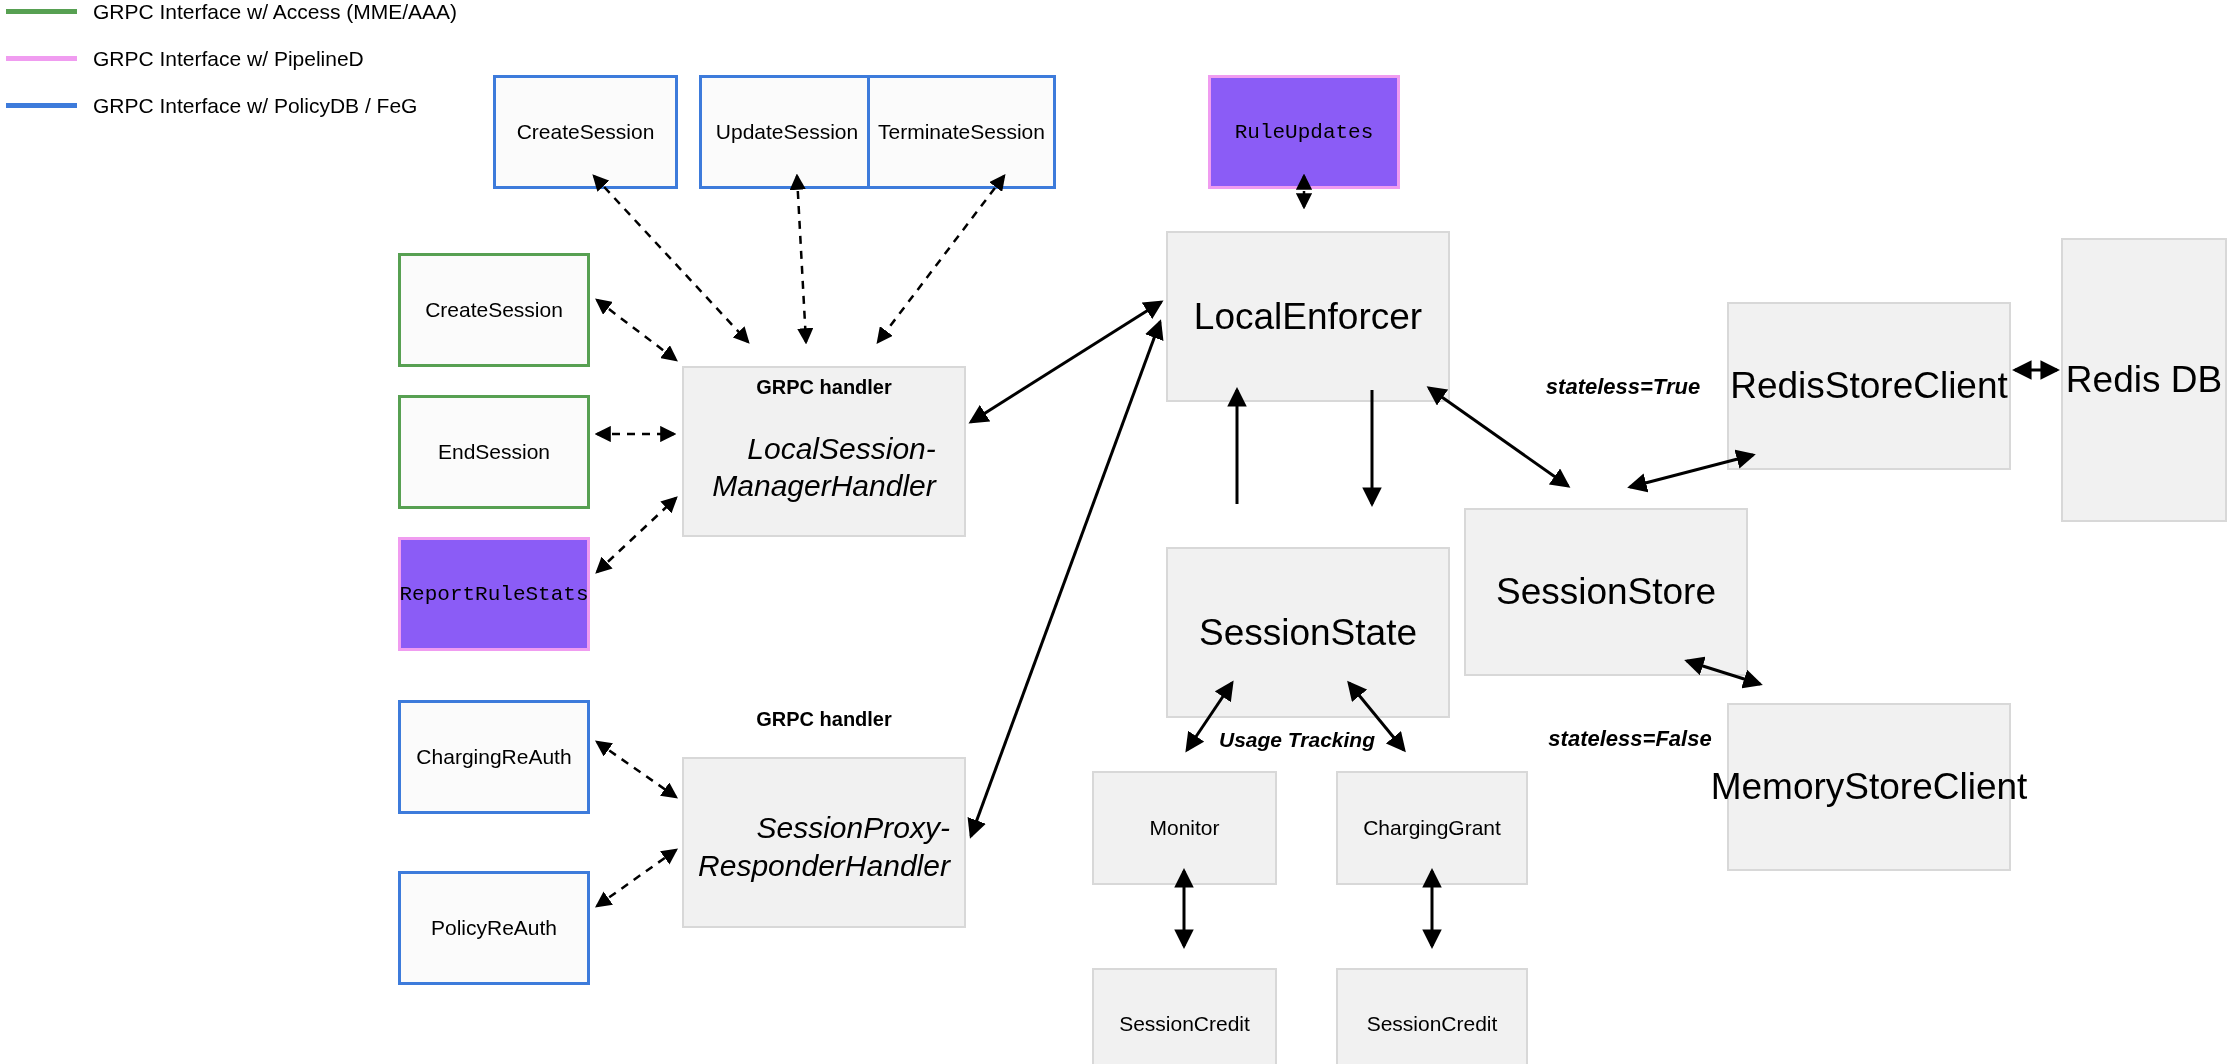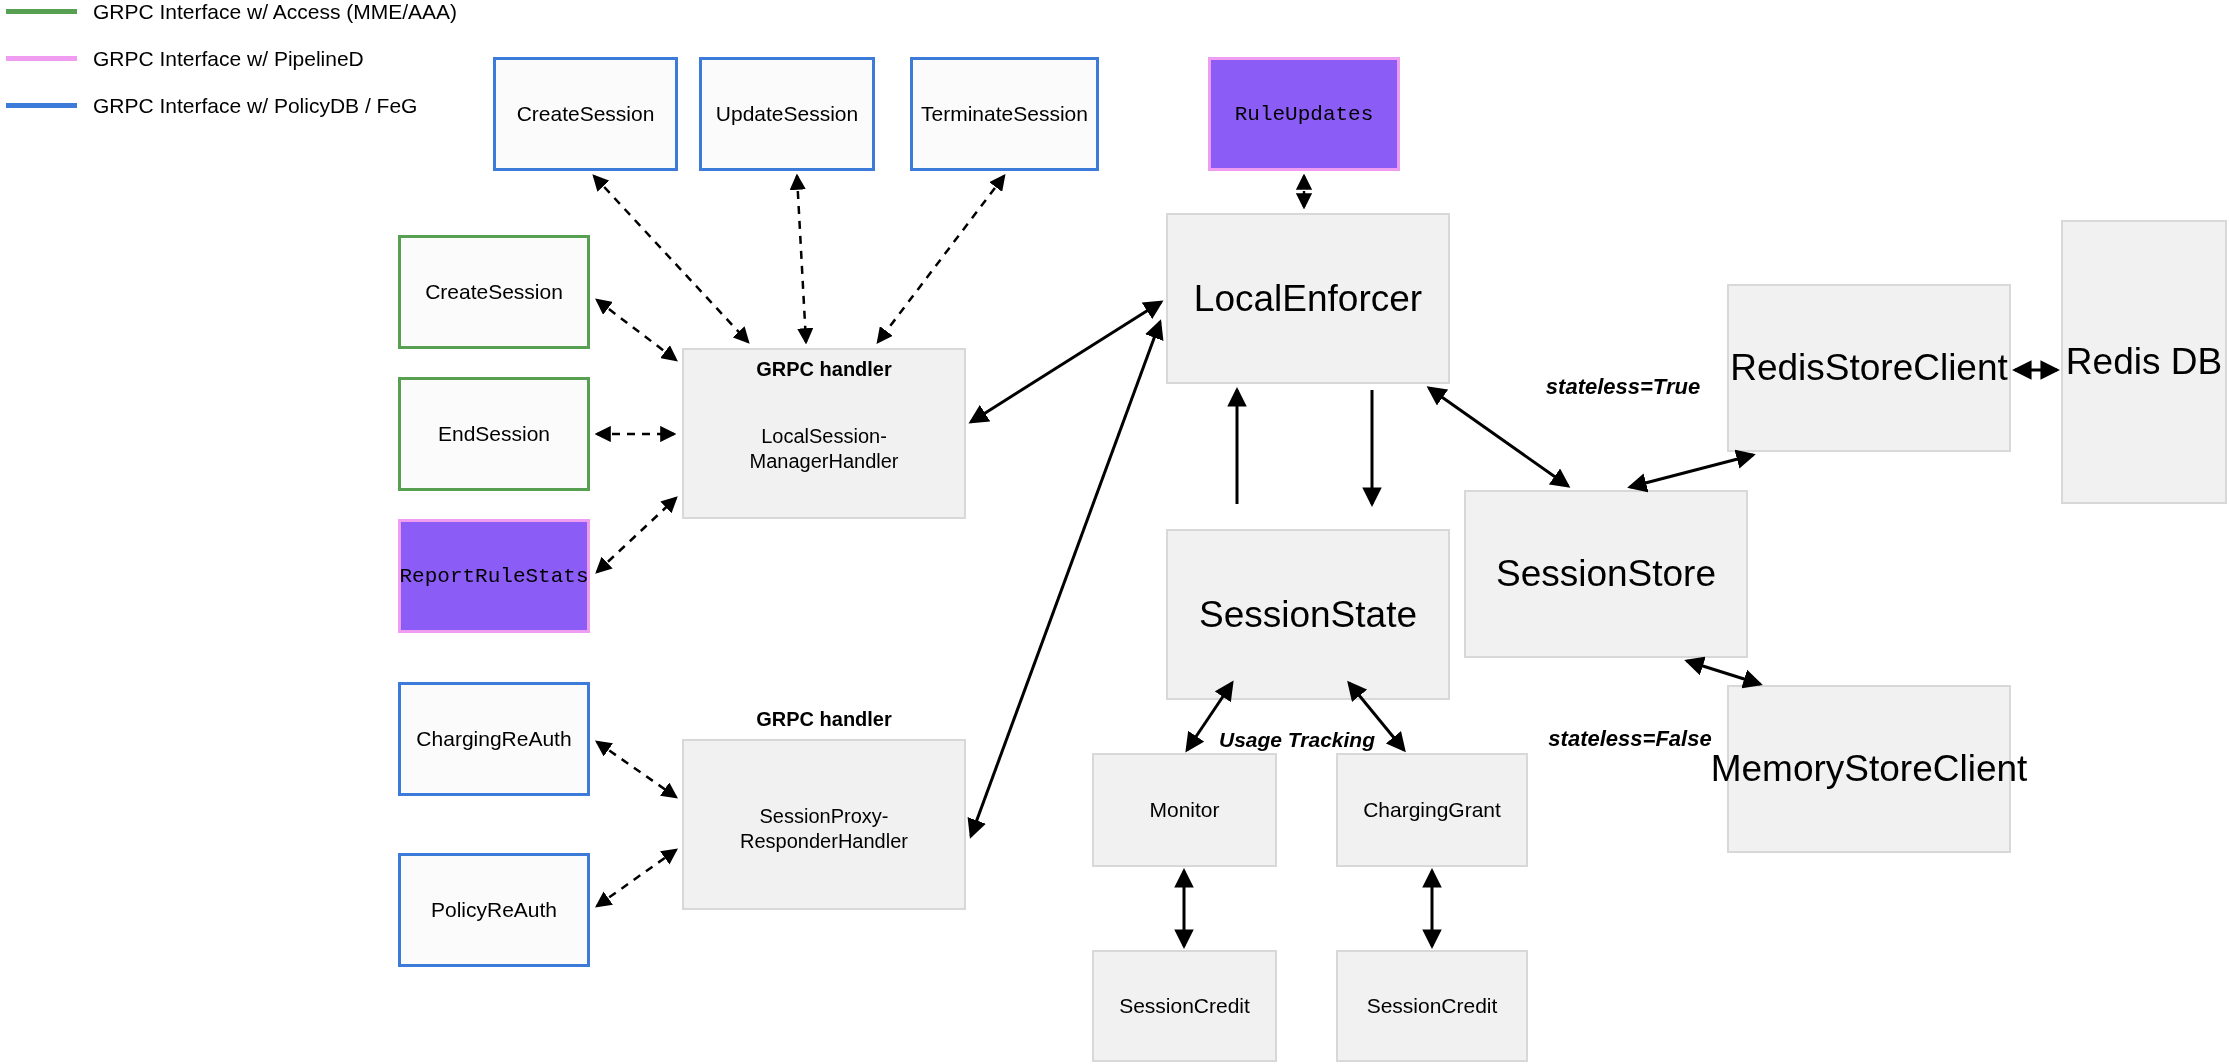--- a/index.html
+++ b/index.html
@@ -3,30 +3,30 @@
 <meta charset="utf-8">
 <style>
   * { margin:0; padding:0; box-sizing:border-box; }
   html,body { background:#ffffff; }
   body { font-family:"Liberation Sans","DejaVu Sans",sans-serif; color:#000; }
   .canvas { position:relative; width:2229px; height:1064px; background:#fff; overflow:hidden; }
 
   
   .node { position:absolute; display:flex; align-items:center; justify-content:center;
           text-align:center; background:#f1f1f1; border:2px solid #d8d8d8;
-          font-size:21px; color:#000; }
+          font-size:21px; color:#000;margin-top:18px; }
   .node.big { font-size:37px; }
   .edge-blue  { border:3px solid #3d7bdb; background:#fbfbfb; }
   .edge-green { border:3px solid #57a052; background:#fbfbfb; }
   .edge-pink  { border:3px solid #f09cf0; background:#8b5cf6;font-family:Liberation Mono, monospace; }
 
   .handler { flex-direction:column; justify-content:flex-start; padding-top:8px; }
   .node-subtitle { font-size:20px; font-weight:600; }
-  .node-main { flex:1; display:flex; align-items:center; text-align:center;
-               font-size:20px; line-height:1.25; }
+  .node-main { flex:1; display:flex; align-items:center; text-align:right;
+               font-size:30px; line-height:1.25;font-style:italic; }
 
   .float-label { position:absolute; font-size:20px; font-weight:600; text-align:center; }
   .ann { position:absolute; font-size:22px; font-weight:700; text-align:center; white-space:nowrap;font-style:italic; }
 
   
   .legend { position:absolute; left:6px; top:-12px; }
   .legend-row { display:flex; align-items:center; height:47px; }
   .legend-swatch { width:71px; height:5px; margin-right:16px; }
   .sw-access    { background:#57a052; }
   .sw-pipelined { background:#f09cf0; }
@@ -56,21 +56,21 @@
       <span class="legend-label">GRPC Interface w/ PolicyDB / FeG</span>
     </div>
   </div>
 
   <div class="node edge-blue" style="left:493px;top:57px;width:185px;height:114px">
     <span>CreateSession</span>
   </div>
   <div class="node edge-blue" style="left:699px;top:57px;width:176px;height:114px">
     <span>UpdateSession</span>
   </div>
-  <div class="node edge-blue" style="left:910px;top:57px;width:189px;height:114px">
+  <div class="node edge-blue" style="left:867px;top:57px;width:189px;height:114px">
     <span>TerminateSession</span>
   </div>
 
   <div class="node edge-pink" style="left:1208px;top:57px;width:192px;height:114px">
     <span>RuleUpdates</span>
   </div>
 
   <div class="node edge-green" style="left:398px;top:235px;width:192px;height:114px">
     <span>CreateSession</span>
   </div>

